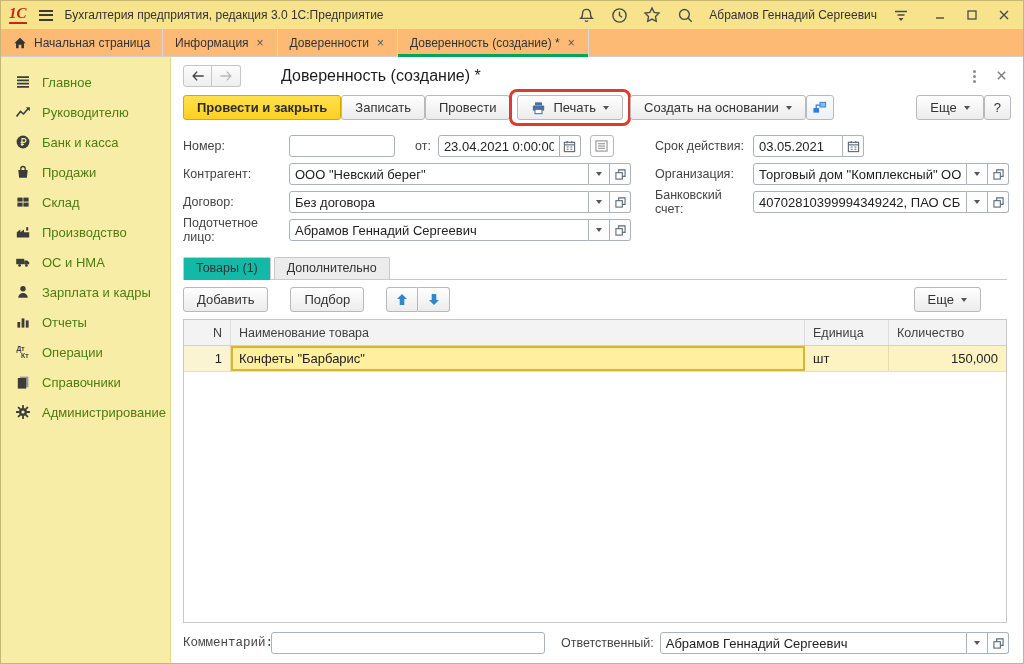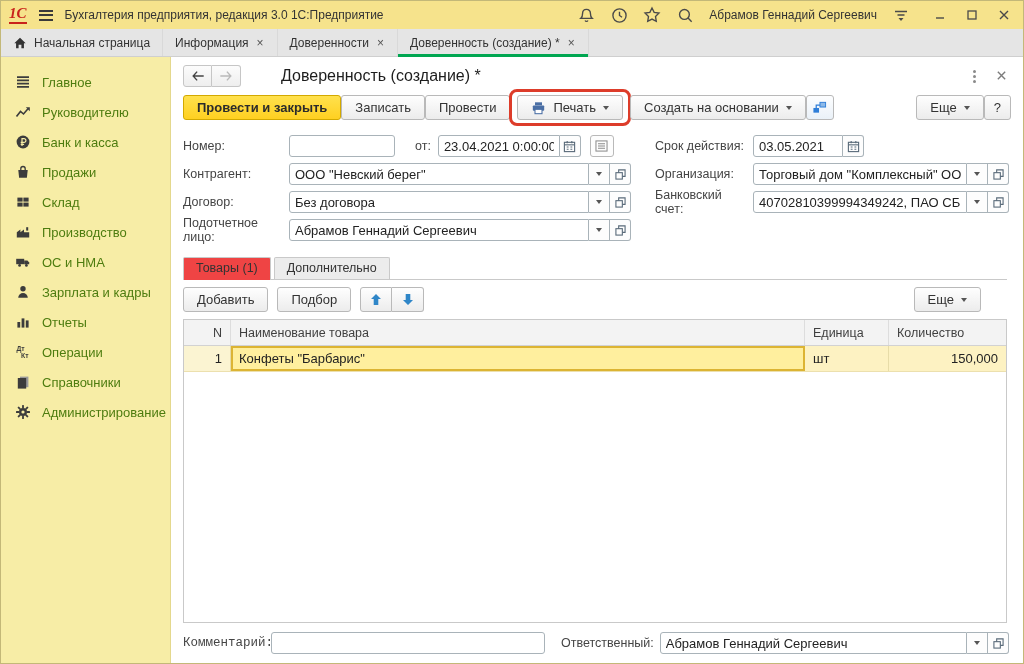--- a/index.html
+++ b/index.html
@@ -12,21 +12,21 @@
   .logo-1c { color:#c9231b; font-weight:bold; font-style:italic; font-size:15px; font-family:"Liberation Serif",serif; border-bottom:2px solid #c9231b; line-height:1; padding-bottom:1px; }
   .hamb { display:flex; flex-direction:column; gap:2.5px; cursor:pointer; }
   .hamb span { width:14px; height:2px; background:#3a3a3a; }
   .app-title { font-size:12px; color:#333; }
   .tb-right { margin-left:auto; display:flex; align-items:center; gap:15px; }
   .tb-ico { width:18px; height:18px; display:flex; align-items:center; justify-content:center; }
   .user-name { font-size:12px; color:#333; }
   .win-ctl { display:flex; align-items:center; gap:14px; margin-left:6px; }
 
   
-  .tabbar { height:28px; background:#e5e5e5; border-bottom:1px solid #cfcfcf; display:flex; }
+  .tabbar { height:28px; background:#fdba74; border-bottom:1px solid #cfcfcf; display:flex; }
   .tab { display:flex; align-items:center; gap:7px; padding:0 12px; border-right:1px solid #d9d9d9; font-size:12px; color:#333; position:relative; cursor:pointer; }
   .tab .x { color:#555; font-size:12px; padding:0 1px; }
   .tab.active::after { content:""; position:absolute; left:0; right:0; bottom:-1px; height:3px; background:#00a651; }
 
   
   .bodyrow { display:flex; height:607px; }
   .sidebar { width:170px; background:#f7eda6; border-right:1px solid #e4d88d; padding-top:10px; flex-shrink:0; }
   .side-item { display:flex; align-items:center; gap:11px; height:30px; padding-left:14px; font-size:13px; color:#4d7c0f; cursor:pointer; }
   .side-item svg { flex-shrink:0; }
 
@@ -63,24 +63,24 @@
   .inp { height:22px; border:1px solid #a9b3b9; font-size:13px; color:#222; padding:0 5px; border-radius:3px; background:#fff; }
   .ctl { display:flex; align-items:stretch; }
   .ctl .inp { border-radius:3px 0 0 3px; }
   .sqbtn { width:21px; border:1px solid #a9b3b9; border-left:none; background:#fdfdfd; display:flex; align-items:center; justify-content:center; cursor:pointer; }
   .sqbtn.last { border-radius:0 3px 3px 0; }
   .standalone { width:24px; height:22px; border:1px solid #b9b9b9; border-radius:3px; background:#fdfdfd; display:flex; align-items:center; justify-content:center; margin-left:9px; cursor:pointer; }
 
   
   .ptabs { display:flex; align-items:flex-end; margin:8px 16px 0 12px; border-bottom:1px solid #c9c9c9; height:25px; }
   .ptab { padding:3px 12px 4px; border:1px solid #c9c9c9; border-bottom:none; background:#ececec; font-size:12.5px; color:#333; margin-right:3px; border-radius:2px 2px 0 0; cursor:pointer; position:relative; }
-  .ptab.active { background:#ef4444; top:1px; padding-bottom:5px; }
-
-  
-  .ttoolbar { display:flex; align-items:center; gap:9px; padding:7px 16px 5px 12px; }
+  .ptab.active { background:#14b8a6; top:1px; padding-bottom:5px; }
+
+  
+  .ttoolbar { display:flex; align-items:center; gap:22px; padding:7px 16px 5px 12px; }
   .updown { display:flex; }
   .ud-btn { width:32px; height:25px; border:1px solid #b9b9b9; background:linear-gradient(#fefefe,#ececec); display:flex; align-items:center; justify-content:center; cursor:pointer; }
   .ud-btn:first-child { border-radius:3px 0 0 3px; }
   .ud-btn:last-child { border-radius:0 3px 3px 0; border-left:none; }
   .more-right { margin-left:auto; margin-right:26px; }
 
   
   .grid { border:1px solid #c9c9c9; margin:2px 16px 0 12px; flex:1; display:flex; flex-direction:column; background:#fff; overflow:hidden; }
   .g-head { display:flex; background:#f3f3f3; border-bottom:1px solid #d2d2d2; height:26px; font-size:12.5px; color:#3f3f3f; align-items:center; flex-shrink:0; }
   .g-row { display:flex; height:26px; font-size:13px; color:#222; align-items:stretch; background:#fdf2c2; border-bottom:1px solid #ece0ae; flex-shrink:0; }

